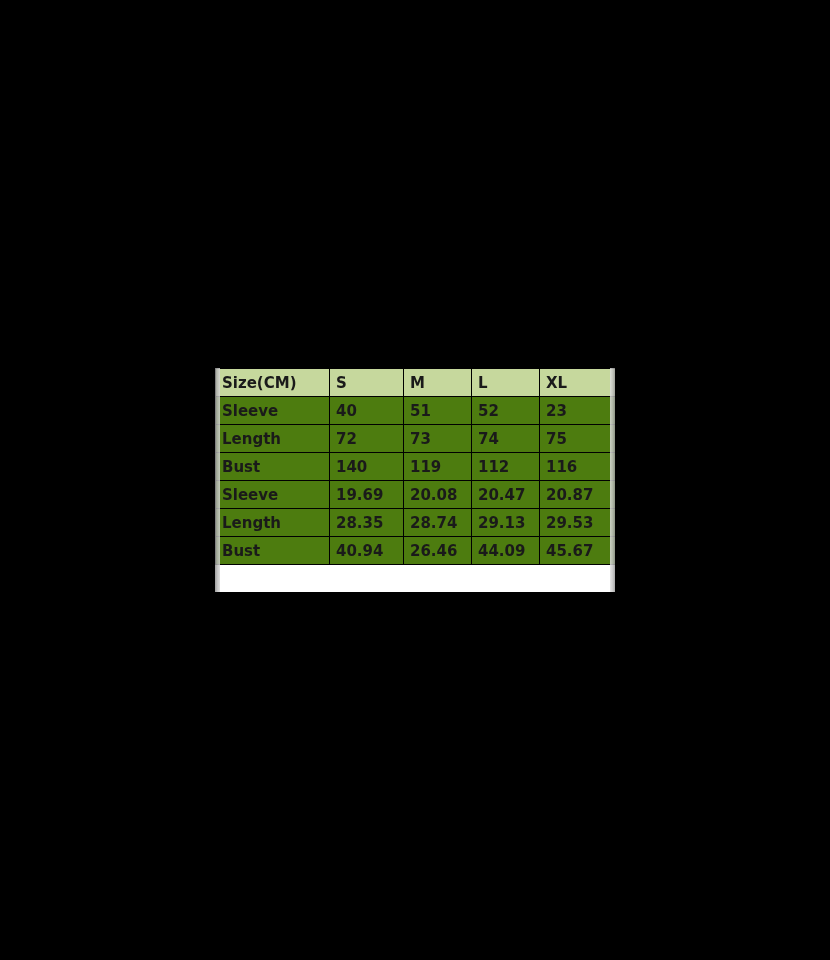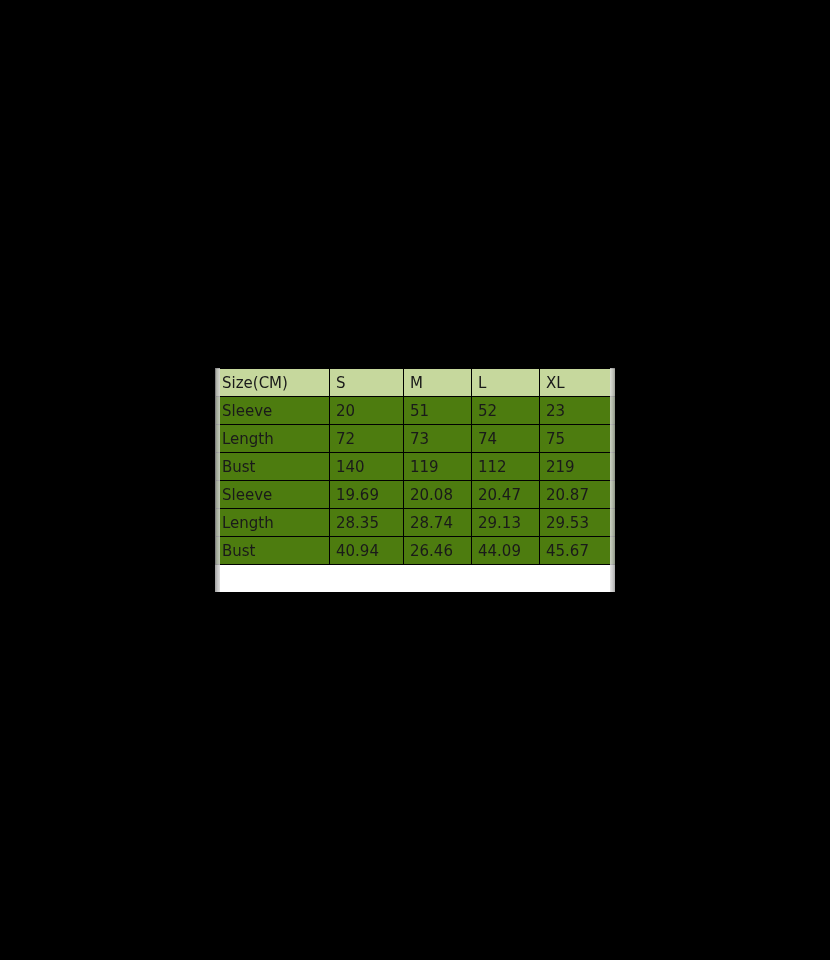--- a/index.html
+++ b/index.html
@@ -7,20 +7,21 @@
     padding: 0;
     background: #000000;
   }
   #canvas {
     position: relative;
     width: 830px;
     height: 960px;
     background: #000000;
     overflow: hidden;
     font-family: "DejaVu Sans", sans-serif;
+    font-weight: bold;
   }
 
   
   #size-chart {
     position: absolute;
     left: 215px;
     top: 368px;
     width: 400px;
     height: 224px;
     overflow: hidden;
@@ -101,40 +102,40 @@
         <tr class="hdr-row">
           <td class="label-cell">Size(CM)</td>
           <td>S</td>
           <td>M</td>
           <td>L</td>
           <td>XL</td>
         </tr>
 
         <tr>
           <td class="label-cell">Sleeve</td>
-          <td>20</td>
+          <td>40</td>
           <td>51</td>
           <td>52</td>
           <td>23</td>
         </tr>
 
         <tr>
           <td class="label-cell">Length</td>
           <td>72</td>
           <td>73</td>
           <td>74</td>
           <td>75</td>
         </tr>
 
         <tr>
           <td class="label-cell">Bust</td>
           <td>140</td>
           <td>119</td>
           <td>112</td>
-          <td>219</td>
+          <td>116</td>
         </tr>
 
 
         <tr>
           <td class="label-cell">Sleeve</td>
           <td>19.69</td>
           <td>20.08</td>
           <td>20.47</td>
           <td>20.87</td>
         </tr>

